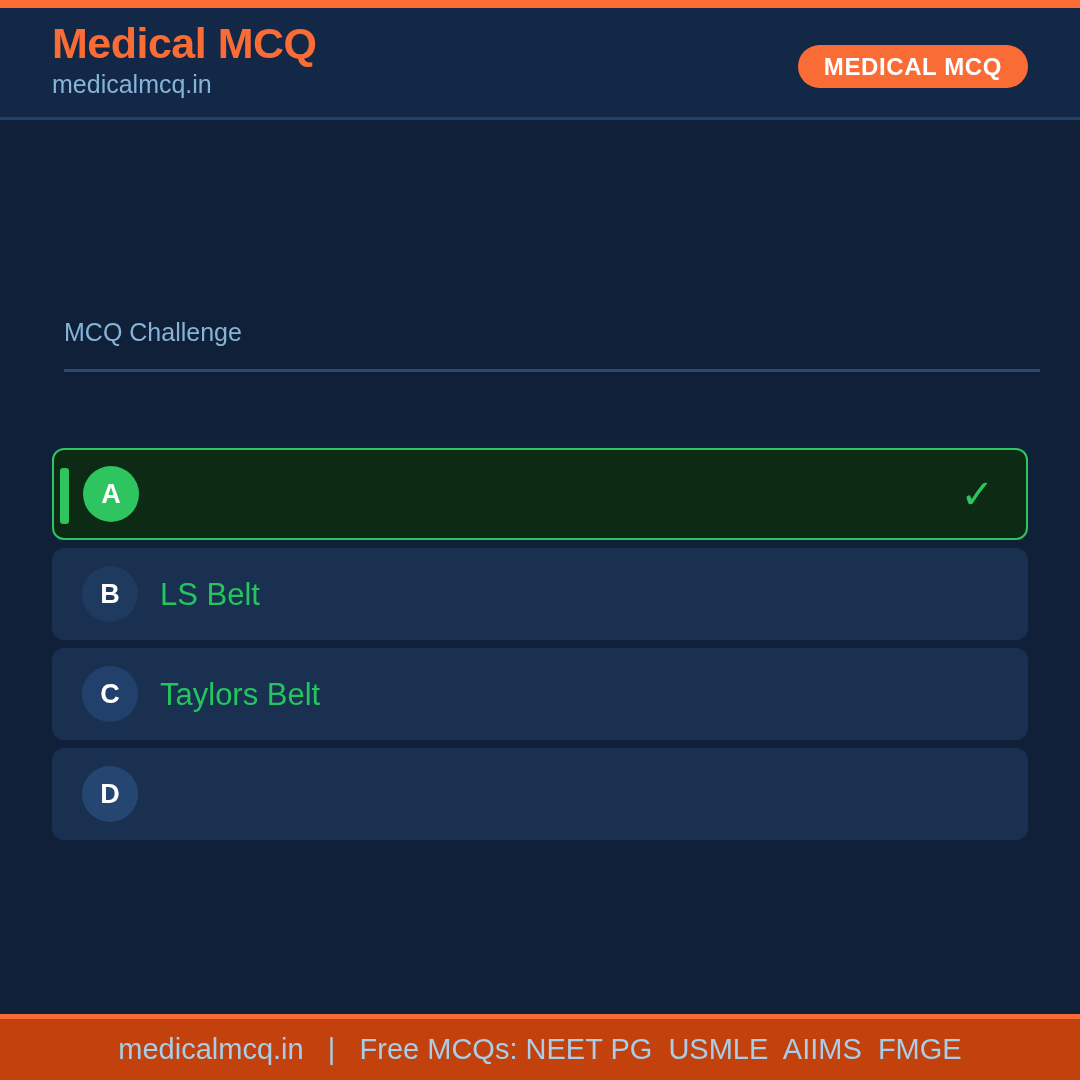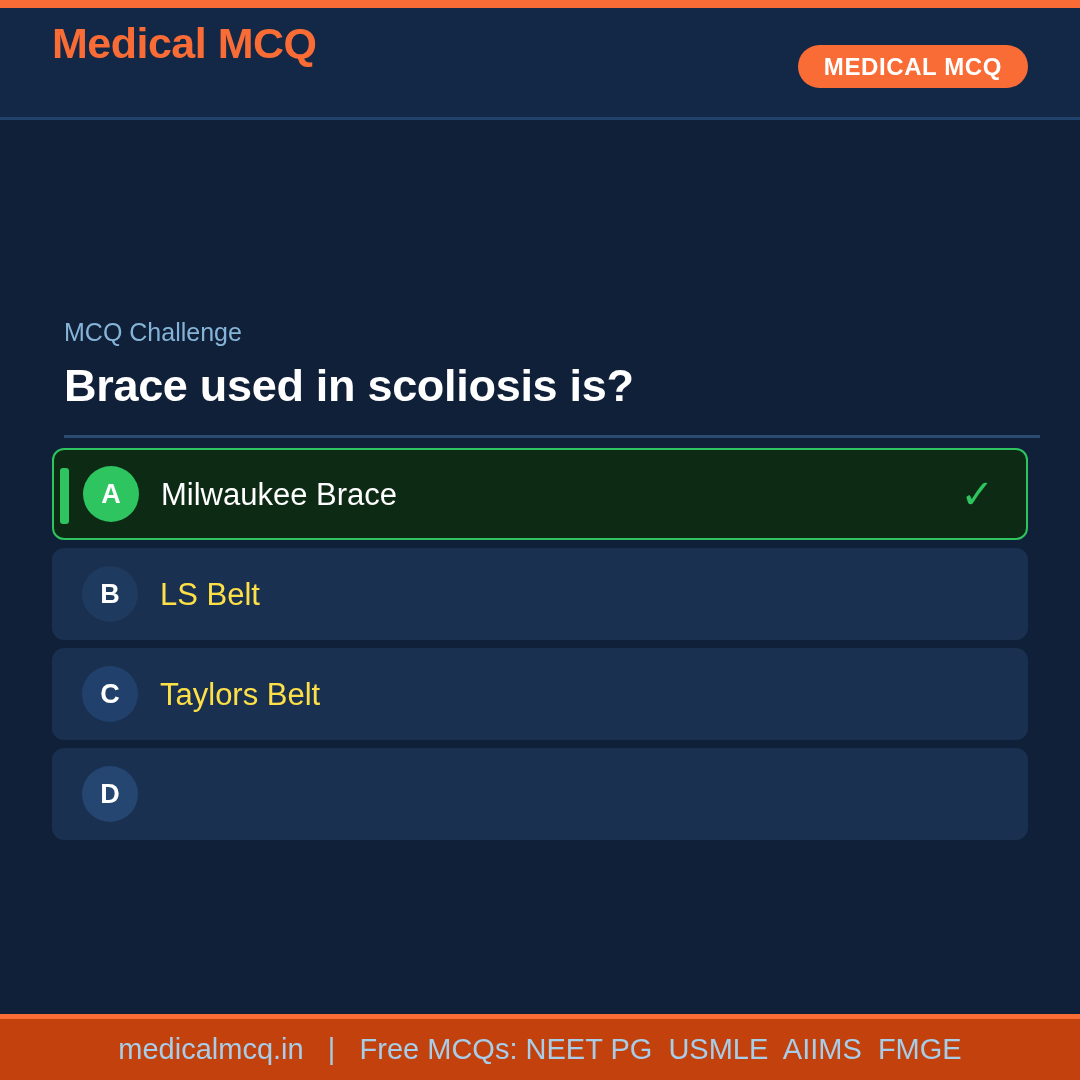--- a/index.html
+++ b/index.html
@@ -160,21 +160,21 @@
     background: #2ec45f;
   }
 
   .opt-badge.b { background: #1e3a5f; }
   .opt-badge.c { background: #21416c; }
   .opt-badge.d { background: #244670; }
 
   .opt-text {
     margin-left: 22px;
     font-size: 31px;
-    color: #fde047;
+    color: #22c55e;
     line-height: 1.0;
   }
 
   .option.correct .opt-text {
     color: #ffffff;
   }
 
   .opt-check {
     position: absolute;
     right: 32px;
@@ -207,38 +207,37 @@
   }
 </style>
 </head>
 <body>
 
 <div class="top-rule"></div>
 
 <div class="header">
   <div class="brand">
     <div class="brand-title">Medical MCQ</div>
+    <div class="brand-sub">medicalmcq.in</div>
   </div>
   <div class="header-badge">
     <span class="header-badge-label">MEDICAL MCQ</span>
   </div>
 </div>
 
 <div class="qblock">
   <div class="q-eyebrow">MCQ Challenge</div>
-  <div class="q-title">Brace used in scoliosis is?</div>
   <div class="q-divider"></div>
 </div>
 
 <div class="options">
 
   <div class="option correct">
     <div class="accent-bar"></div>
     <div class="opt-badge a">A</div>
-    <div class="opt-text">Milwaukee Brace</div>
     <div class="opt-check">✓</div>
   </div>
 
   <div class="option">
     <div class="opt-badge b">B</div>
     <div class="opt-text">LS Belt</div>
   </div>
 
   <div class="option">
     <div class="opt-badge c">C</div>

